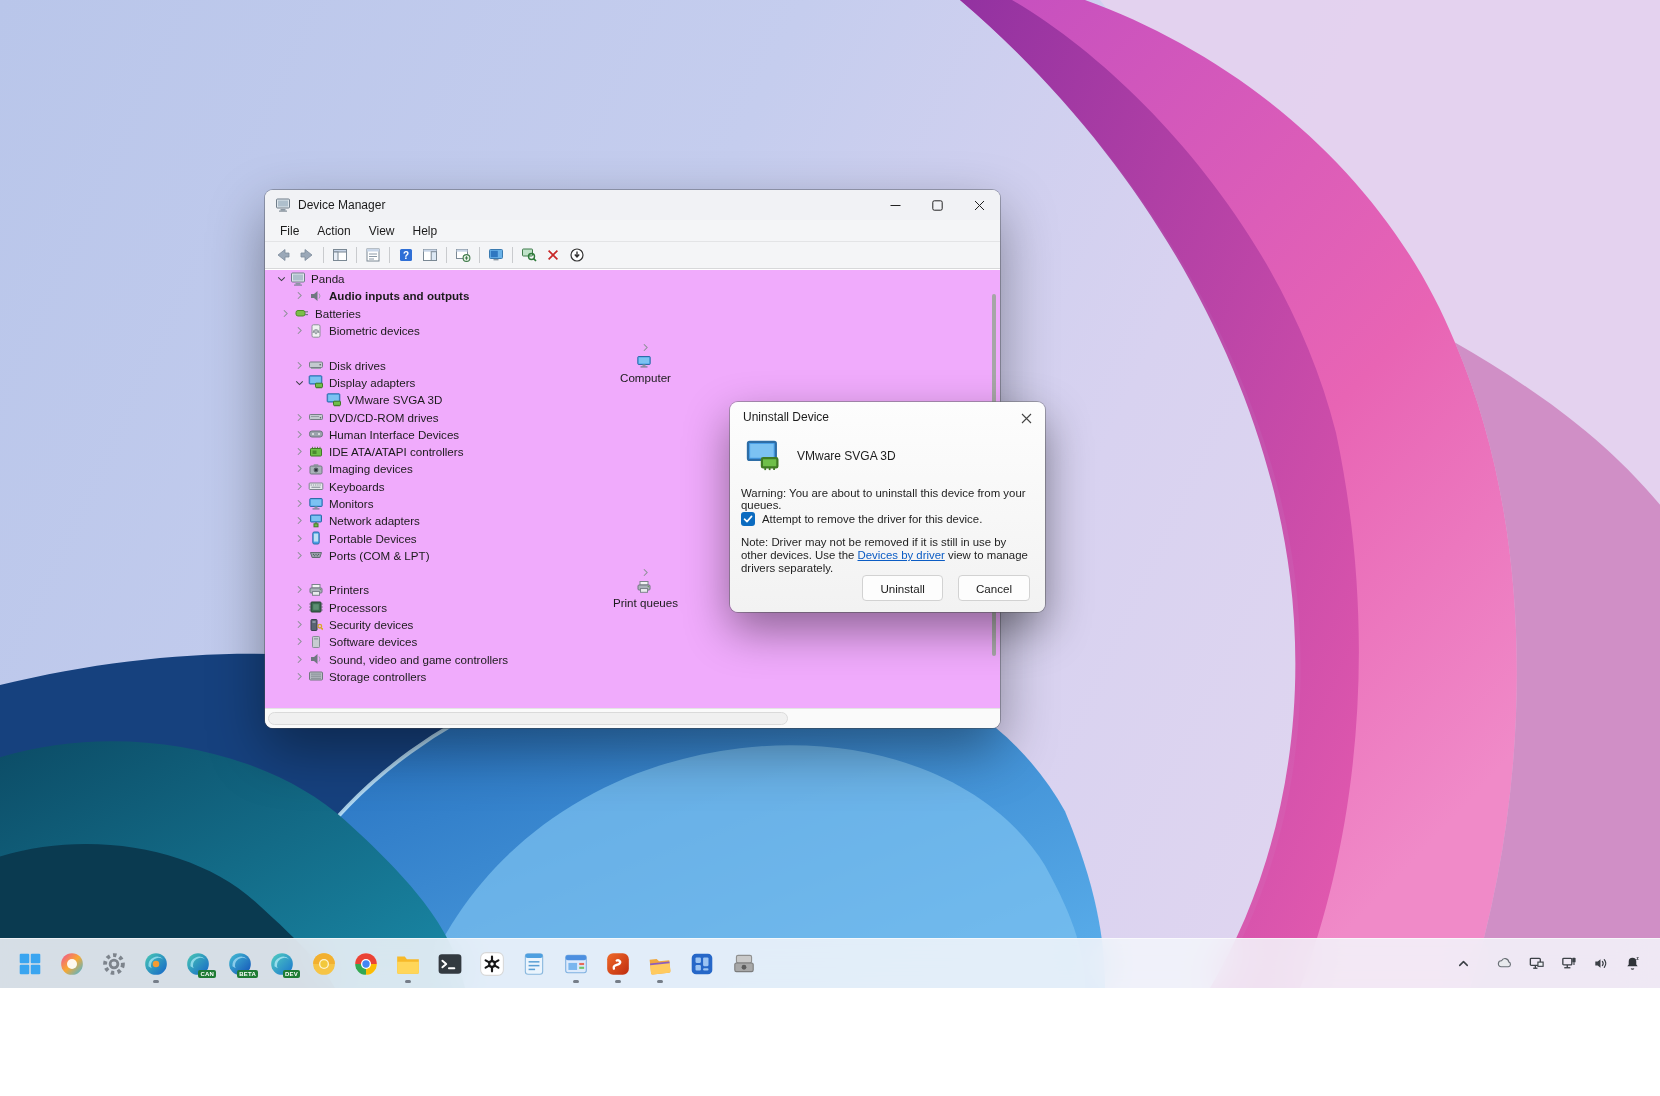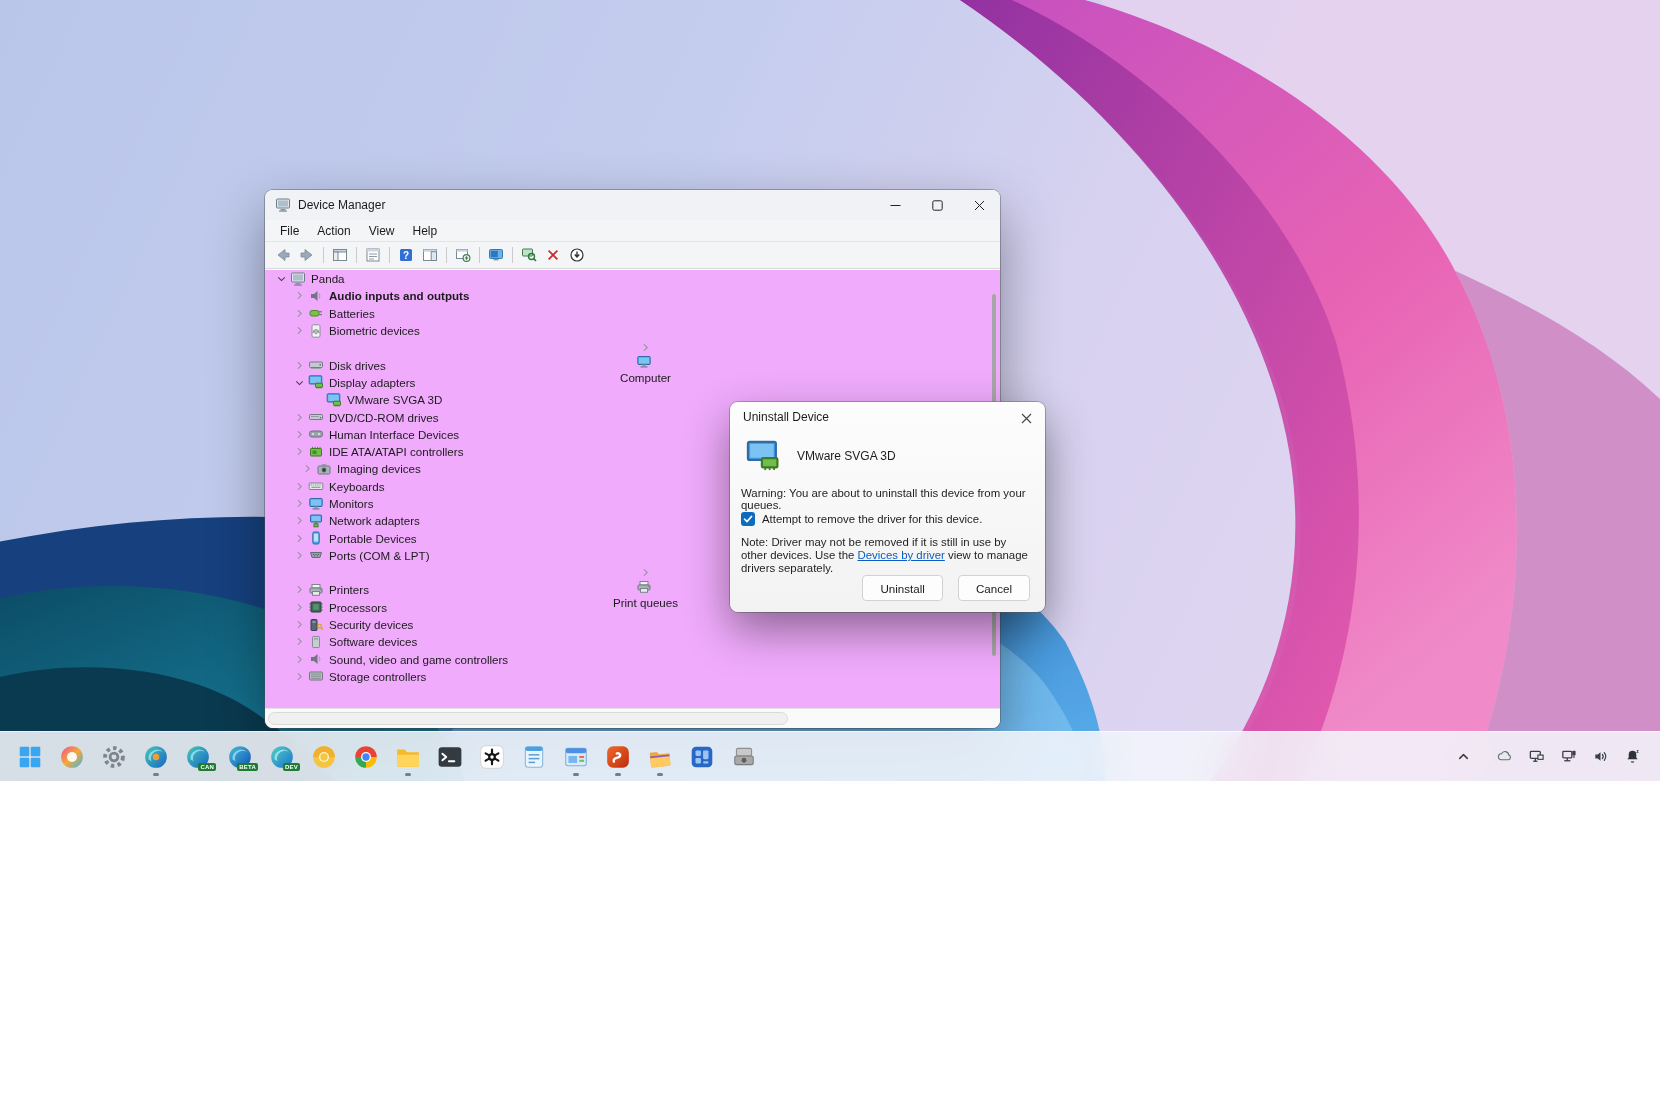--- a/index.html
+++ b/index.html
@@ -1,18 +1,18 @@
 <!DOCTYPE html>
 <html><head>
 <meta charset="utf-8">
 <style>
   * { margin:0; padding:0; box-sizing:border-box; }
   html,body { width:1660px; height:1096px; overflow:hidden; }
   body { font-family:"Liberation Sans", sans-serif; }
-  .screen { position:relative; width:1660px; height:781px; overflow:hidden;
+  .screen { position:relative; width:1660px; height:988px; overflow:hidden;
             background:linear-gradient(115deg,#b9c6ea 0%,#c5cdee 38%,#d8d2f0 62%,#e6d8f0 100%); }
   .wall { position:absolute; inset:0; width:100%; height:100%; }
 
   
   .dm-window { position:absolute; left:265px; top:190px; width:735px; height:538px;
                background:#fff; border-radius:8px; overflow:hidden;
                box-shadow:0 22px 55px rgba(0,0,0,.38), 0 0 0 1px rgba(90,95,105,.45); }
   .titlebar { height:30px; background:#f1f2f5; display:flex; align-items:center; }
   .title-icon { width:16px; height:15px; margin-left:10px; }
   .title-text { font-size:12px; color:#1b1b1b; margin-left:7px; flex:1; }
@@ -245,21 +245,21 @@
               </svg>
             </span>
             <span class="ticon">
               <svg viewBox="0 0 16 14">
                 <path d="M3 5 h3 l3.5 -3 v10 L6 9 H3 Z" fill="#6f7780"></path>
                 <path d="M11 4.5 a4 4 0 0 1 0 5" fill="none" stroke="#9aa2ab" stroke-width="1"></path>
               </svg>
             </span>
             <span class="tlabel">Audio inputs and outputs</span>
           </div>
-          <div class="tree-row" style="padding-left: 26px;">
+          <div class="tree-row" style="padding-left: 12px;">
             <span class="chev">
               <svg viewBox="0 0 16 16">
                 <path d="M6 4 L10 8 L6 12" fill="none" stroke="#8a8f94" stroke-width="1.3"></path>
               </svg>
             </span>
             <span class="ticon">
               <svg viewBox="0 0 16 14">
                 <rect x="2" y="4.5" width="9" height="5.5" rx="2" fill="#7bbf49" stroke="#4e8a2a"></rect>
                 <line x1="11" y1="5.8" x2="14" y2="5.8" stroke="#707880" stroke-width="1.2"></line>
                 <line x1="11" y1="8.6" x2="14" y2="8.6" stroke="#707880" stroke-width="1.2"></line>
@@ -395,21 +395,21 @@
                   <line x1="4.5" y1="1.8" x2="4.5" y2="3.5"></line>
                   <line x1="7" y1="1.8" x2="7" y2="3.5"></line>
                   <line x1="9.5" y1="1.8" x2="9.5" y2="3.5"></line>
                   <line x1="12" y1="1.8" x2="12" y2="3.5"></line>
                 </g>
                 <rect x="4.5" y="5.5" width="4" height="3.5" fill="#4a8a2e"></rect>
               </svg>
             </span>
             <span class="tlabel">IDE ATA/ATAPI controllers</span>
           </div>
-          <div class="tree-row" style="padding-left: 34px;">
+          <div class="tree-row" style="padding-left: 26px;">
             <span class="chev">
               <svg viewBox="0 0 16 16">
                 <path d="M6 4 L10 8 L6 12" fill="none" stroke="#8a8f94" stroke-width="1.3"></path>
               </svg>
             </span>
             <span class="ticon">
               <svg viewBox="0 0 16 14">
                 <rect x="2" y="4" width="12" height="8" rx="1.2" fill="#aab2ba" stroke="#6f777f"></rect>
                 <rect x="5.5" y="2.2" width="5" height="2.4" rx="0.8" fill="#8a929a"></rect>
                 <circle cx="8" cy="8" r="2.4" fill="#5a626a"></circle>

